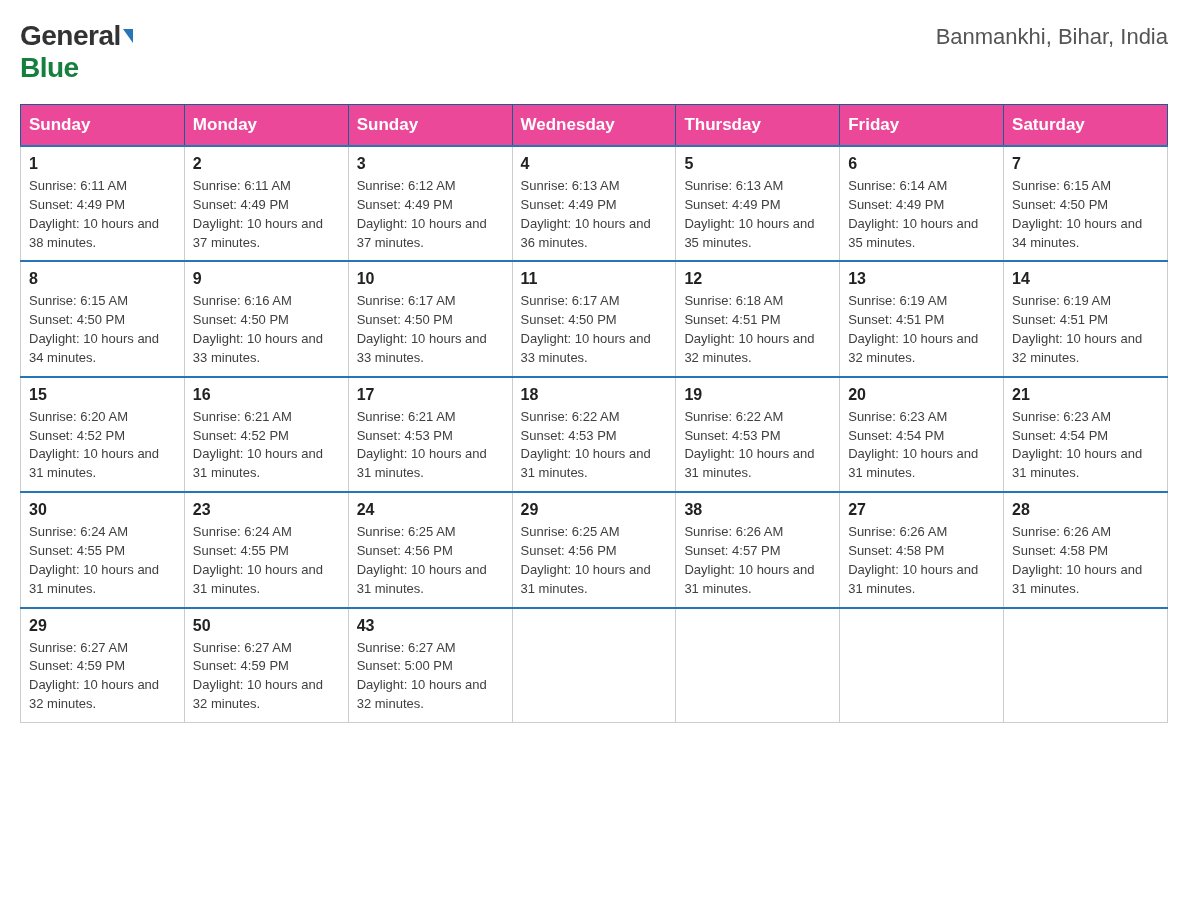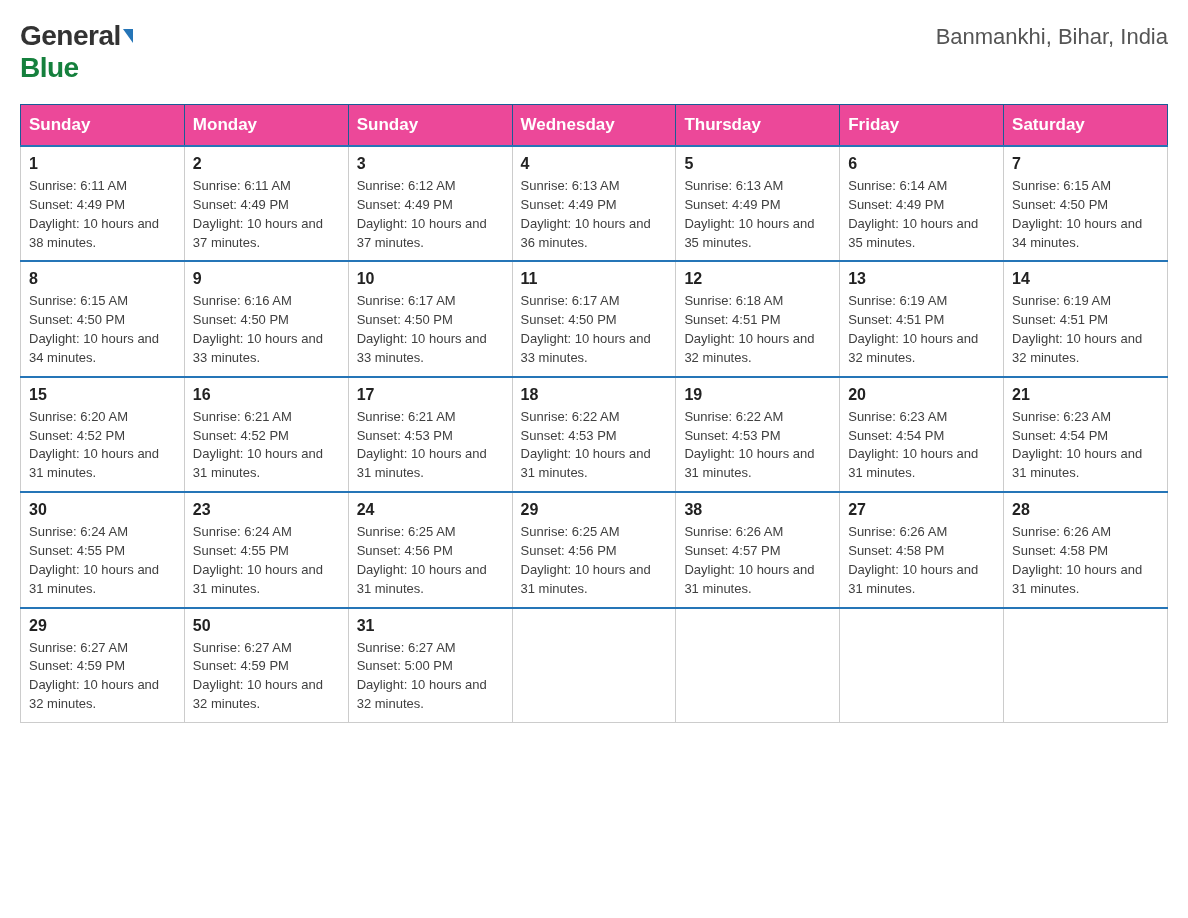--- a/index.html
+++ b/index.html
@@ -377,21 +377,21 @@
         </td>
         <td>
           <span class="day-number">50</span>
           <div class="day-info">
             Sunrise: 6:27 AM<br>
             Sunset: 4:59 PM<br>
             Daylight: 10 hours and 32 minutes.
           </div>
         </td>
         <td>
-          <span class="day-number">31</span>
+          <span class="day-number">43</span>
           <div class="day-info">
             Sunrise: 6:27 AM<br>
             Sunset: 5:00 PM<br>
             Daylight: 10 hours and 32 minutes.
           </div>
         </td>
         <td class="empty-cell"></td>
         <td class="empty-cell"></td>
         <td class="empty-cell"></td>
         <td class="empty-cell"></td>

